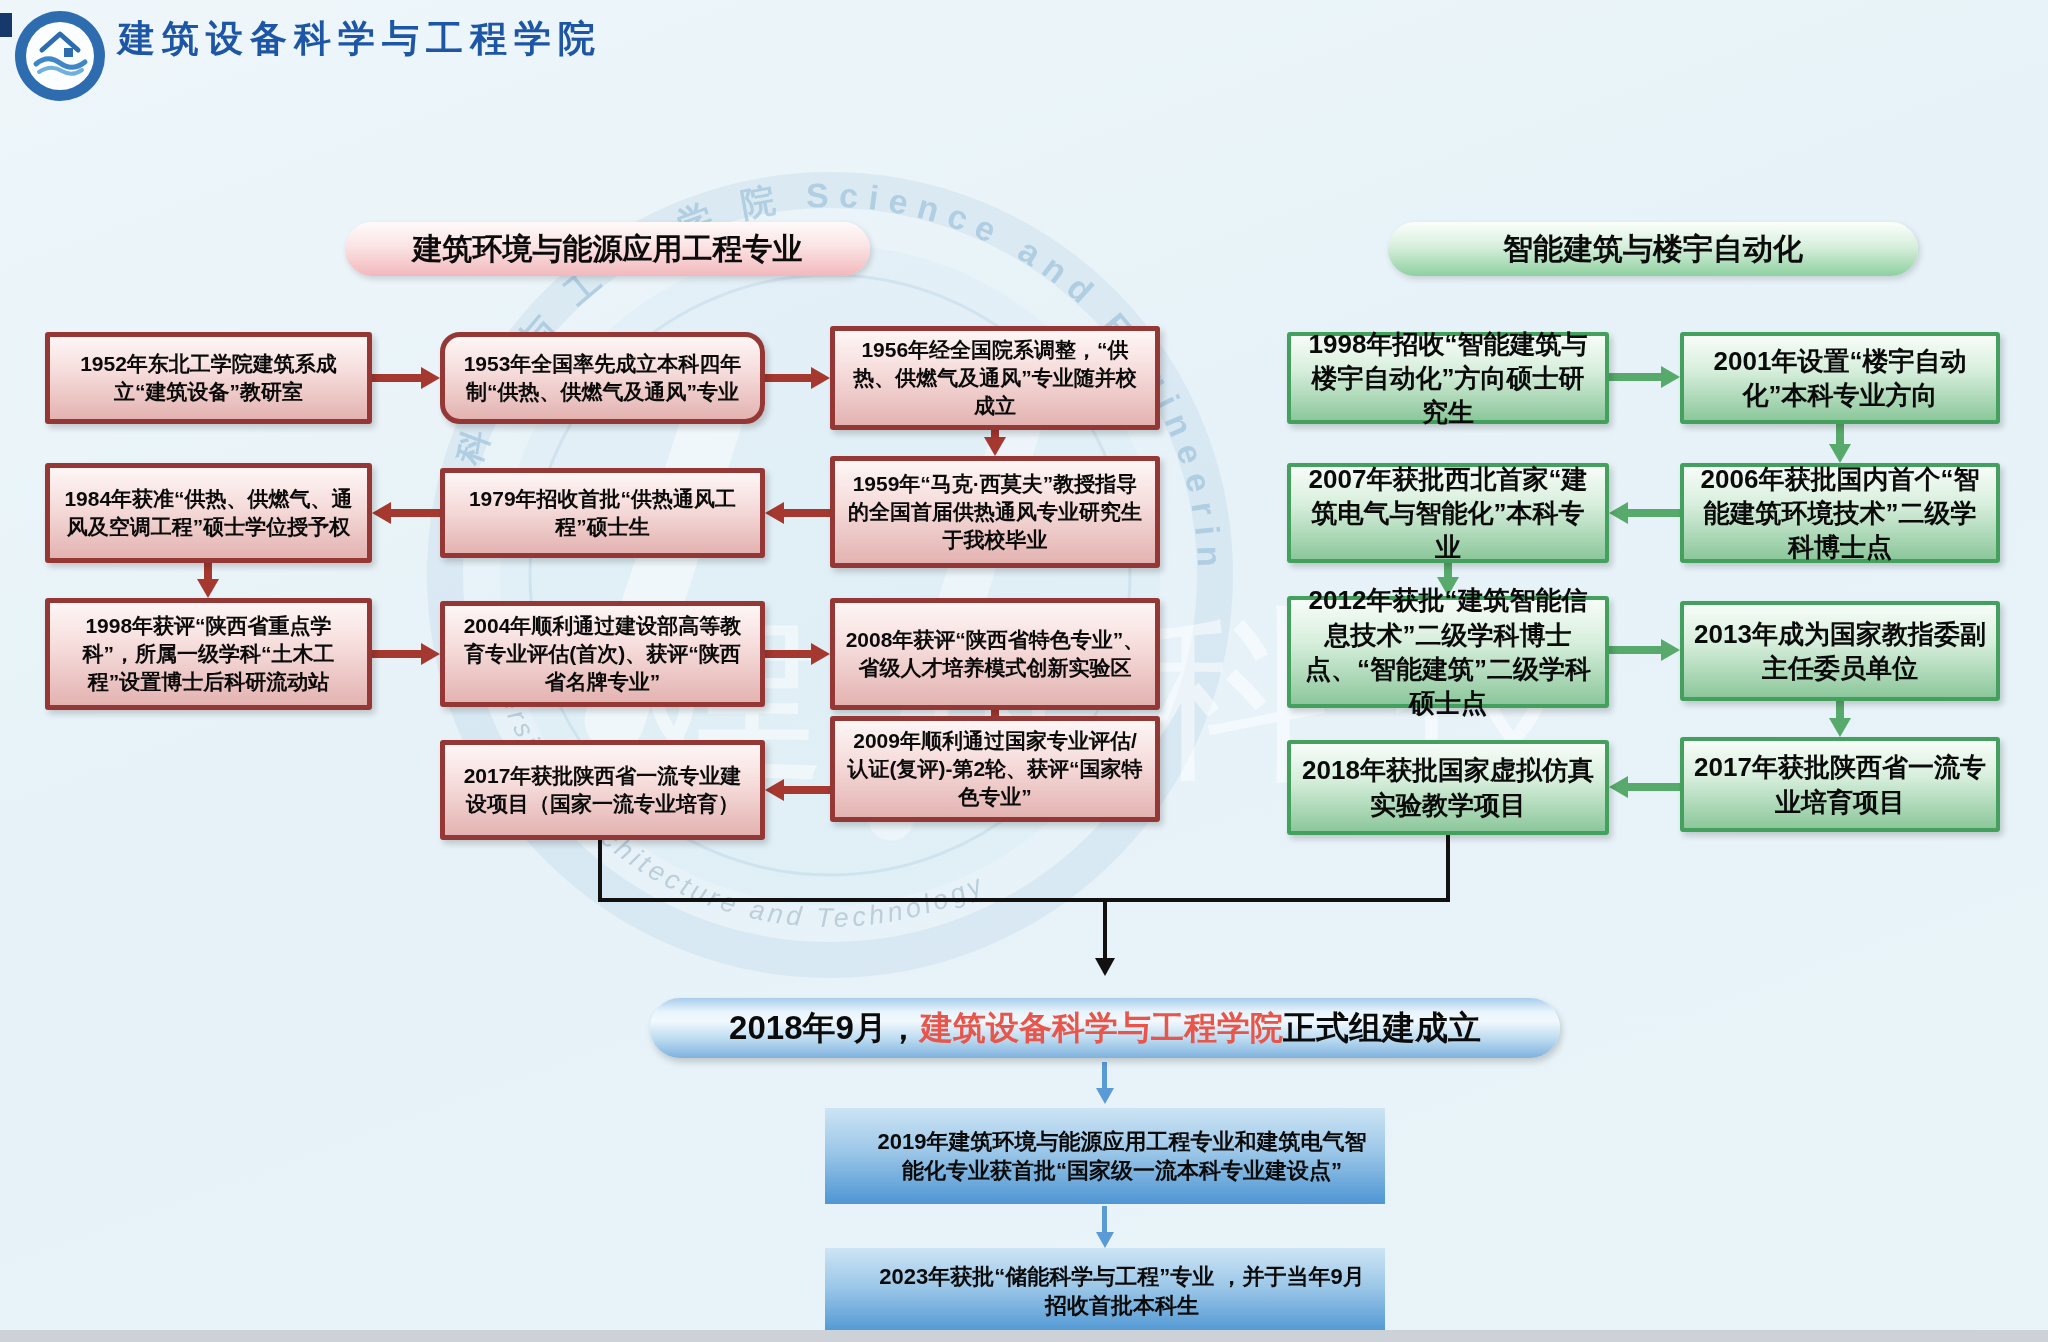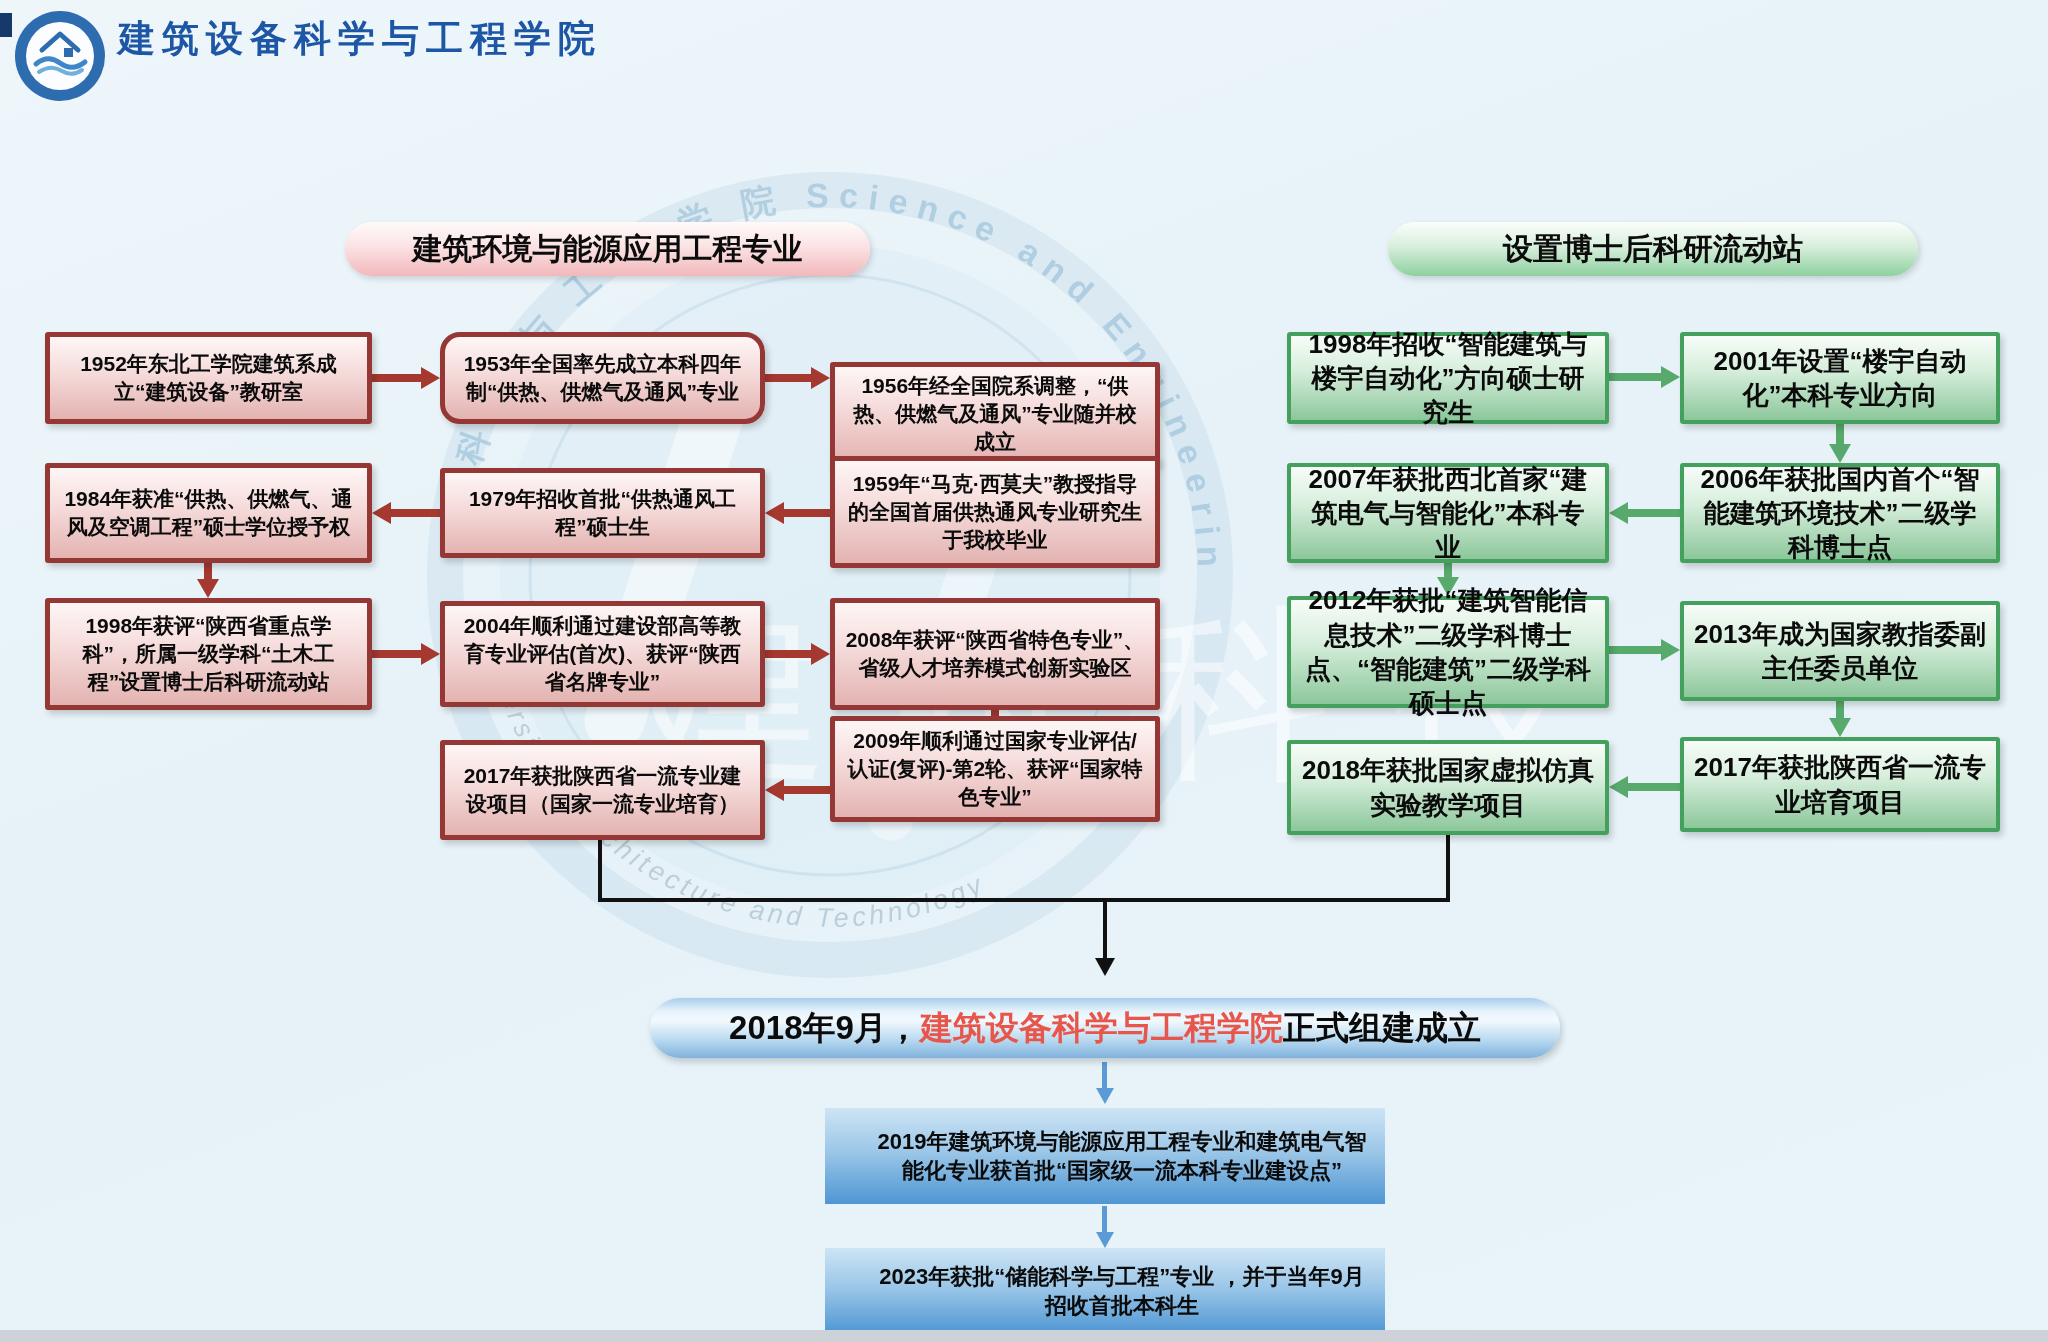--- a/index.html
+++ b/index.html
@@ -94,30 +94,30 @@
     <path d="M24 56 Q36 46 48 55 Q60 64 73 54" fill="none" stroke="#3f86c8" stroke-width="5" stroke-linecap="round"></path>
     <path d="M27 64 Q39 56 50 63 Q60 69 70 62" fill="none" stroke="#6fb0dd" stroke-width="4" stroke-linecap="round"></path>
   </svg>
 
   <div class="zh-title">建筑设备科学与工程学院</div>
 
   <div class="pill pink" style="left:345px;top:222px;width:525px;height:54px;">
     <span>建筑环境与能源应用工程专业</span>
   </div>
   <div class="pill green" style="left:1388px;top:222px;width:530px;height:54px;">
-    <span>设置博士后科研流动站</span>
+    <span>智能建筑与楼宇自动化</span>
   </div>
 
   <div class="box rbox" style="left:45px;top:332px;width:327px;height:92px;">
       <span>1952年东北工学院建筑系成立“建筑设备”教研室</span>
     </div>
   <div class="box rbox" style="left:440px;top:332px;width:325px;height:92px;border-radius:20px;">
       <span>1953年全国率先成立本科四年制“供热、供燃气及通风”专业</span>
     </div>
-  <div class="box rbox" style="left:830px;top:326px;width:330px;height:104px;margin-top:36px;">
+  <div class="box rbox" style="left:830px;top:326px;width:330px;height:104px;">
       <span>1956年经全国院系调整，“供热、供燃气及通风”专业随并校成立</span>
     </div>
   <div class="box rbox" style="left:45px;top:463px;width:327px;height:100px;">
       <span>1984年获准“供热、供燃气、通风及空调工程”硕士学位授予权</span>
     </div>
   <div class="box rbox" style="left:440px;top:468px;width:325px;height:90px;">
       <span>1979年招收首批“供热通风工程”硕士生</span>
     </div>
   <div class="box rbox" style="left:830px;top:456px;width:330px;height:112px;">
       <span>1959年“马克·西莫夫”教授指导的全国首届供热通风专业研究生于我校毕业</span>

